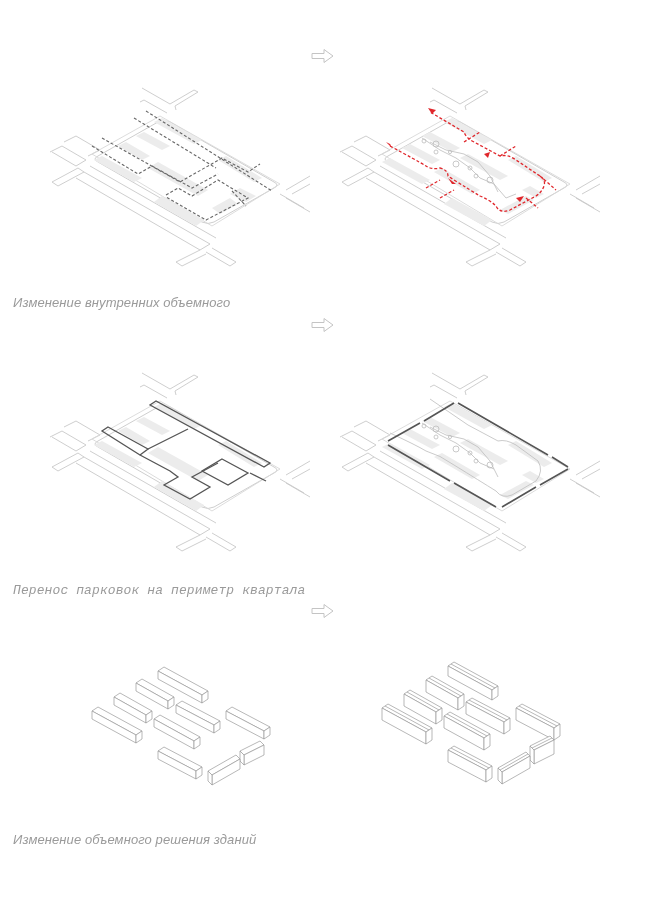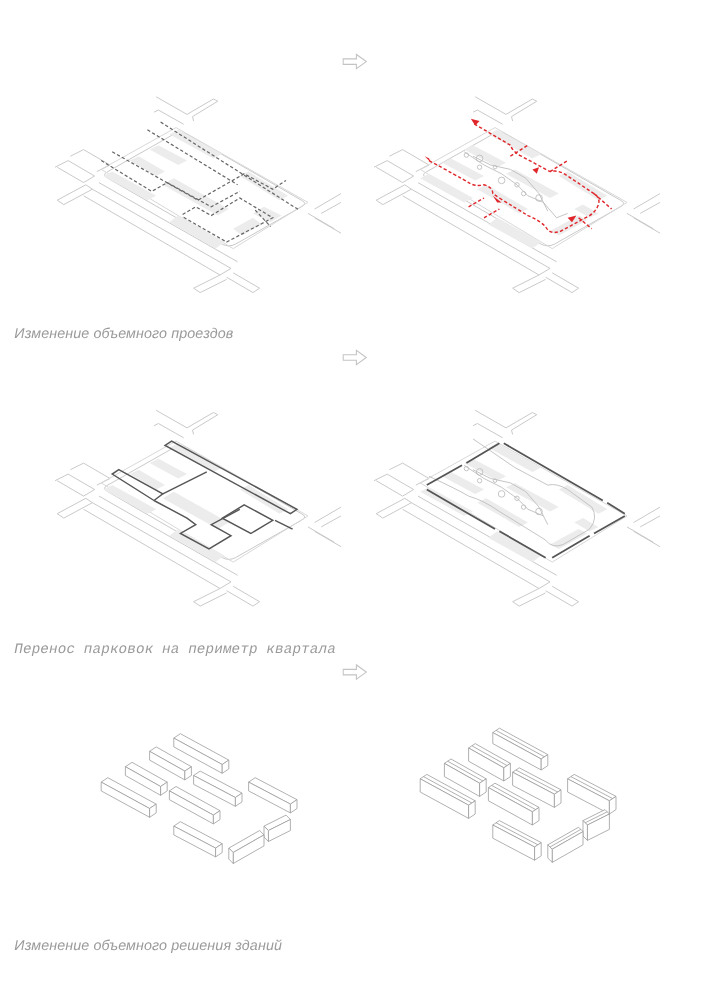--- a/index.html
+++ b/index.html
@@ -141,21 +141,21 @@
     <g fill="#e0262b">
       <path d="M98 28 L106 30 L102 34 Z"></path>
       <path d="M56 62 L62 68 L60 64 L64 66 Z"></path>
       <path d="M118 98 L126 104 L122 104 Z"></path>
       <path d="M154 74 L160 72 L158 78 Z"></path>
       <path d="M186 118 L194 116 L190 122 Z"></path>
     </g>
   </svg>
 </div>
 
-<div class="caption" style="top:295px;">Изменение объемного проездов</div>
+<div class="caption" style="top:295px;">Изменение внутренних объемного</div>
 
 <div class="panel" style="left:40px;top:365px;width:270px;height:190px;">
   <svg width="270" height="190" viewBox="0 0 270 190">
     <g fill="none" stroke="#c8c8c8" stroke-width="0.9">
       <path d="M102 8 L130 24 L154 10 L158 12 L135 26 L136 30"></path>
       <path d="M127 33 L104 20 L100 22"></path>
       <path d="M10 72 L22 66 L46 80 L36 86 L12 72"></path>
       <path d="M24 62 L36 56 L60 70 L48 76"></path>
       <path d="M12 102 L38 88 L44 92 L18 106 Z"></path>
       <path d="M44 92 L170 164 L160 170 L36 98"></path>
@@ -357,13 +357,13 @@
       <g>
           <path d="M118 118 L146 102 L150 106 L122 122 Z"></path>
           <path d="M120 120 L148 104"></path>
           <path d="M122 122 L150 106 L150 118 L122 134 Z"></path>
           <path d="M118 118 L122 122 L122 134 L118 130 Z"></path>
         </g>
     </g>
   </svg>
 </div>
 
-<div class="caption" style="top:852px;">Изменение объемного решения зданий</div>
+<div class="caption" style="top:832px;">Изменение объемного решения зданий</div>
 
 </body></html>

